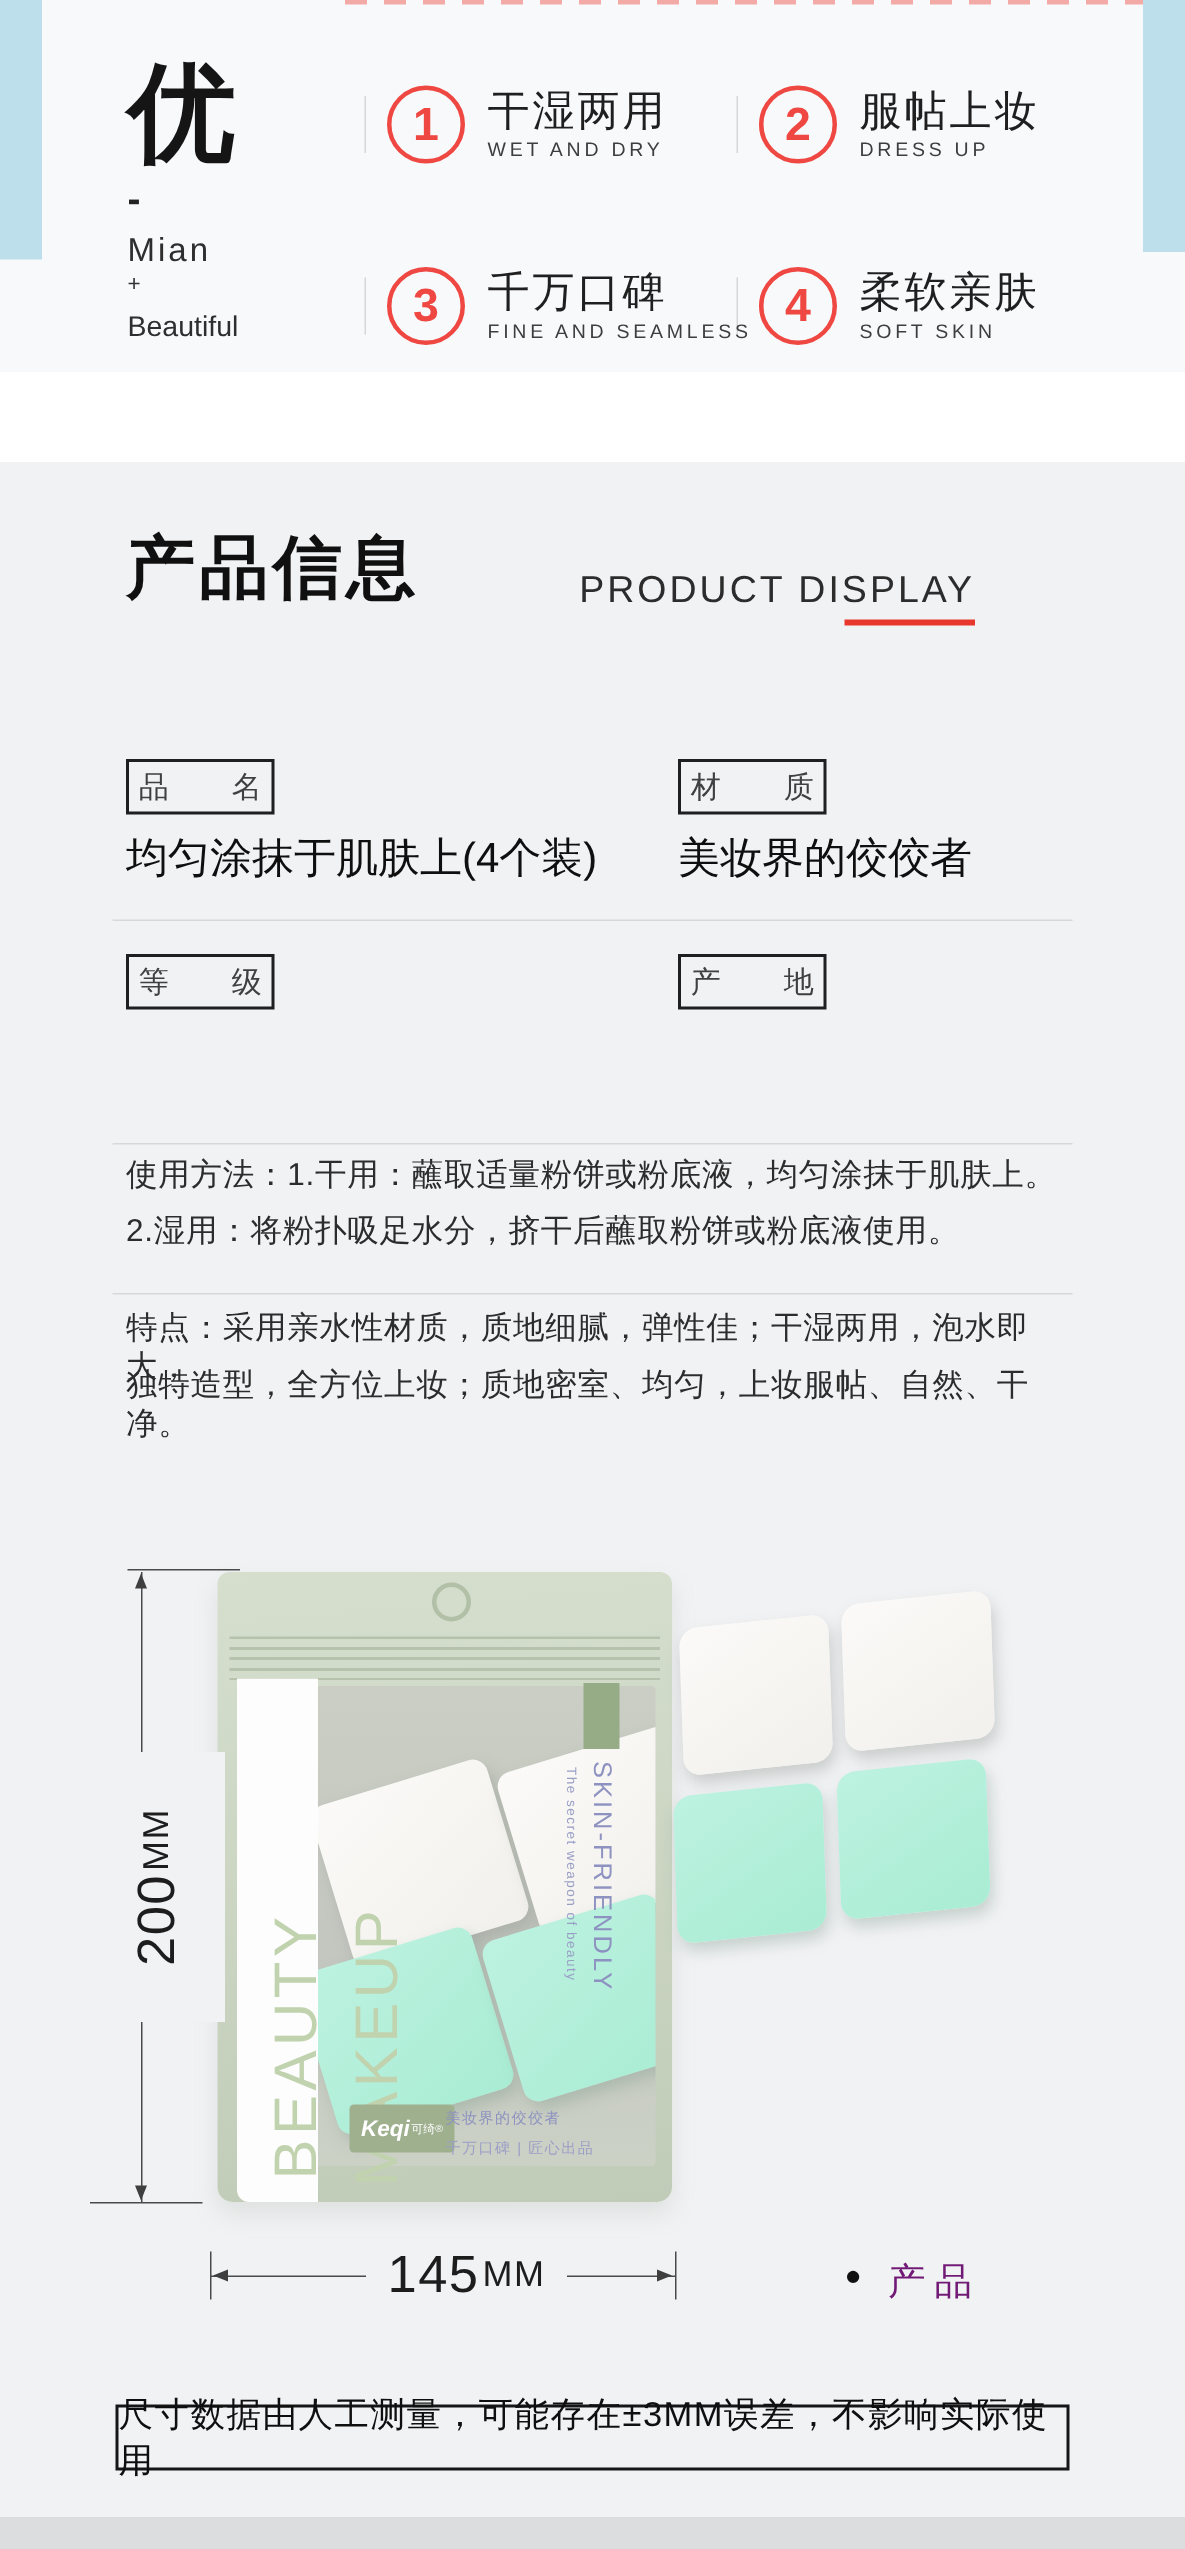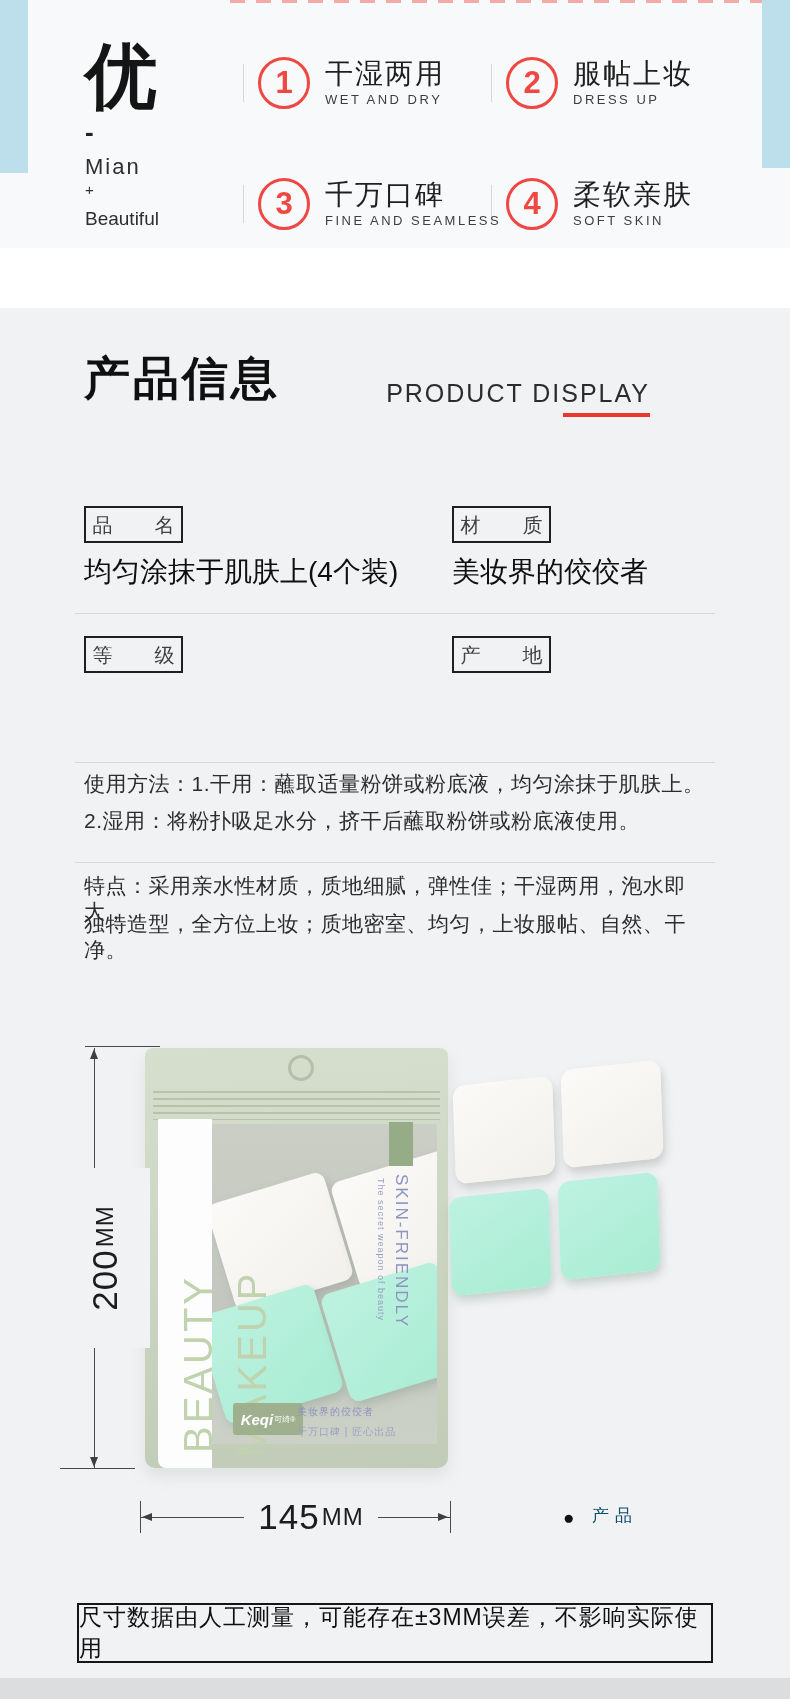--- a/index.html
+++ b/index.html
@@ -102,23 +102,23 @@
   .dim-unit{font-size:24px;letter-spacing:1px;margin-left:2px;}
   .dim-h-line{left:140px;top:1209px;width:310px;height:1px;}
   .tick-left{left:140px;top:1193px;width:1px;height:32px;}
   .tick-right{left:450px;top:1193px;width:1px;height:32px;}
   .arr-left{left:142px;top:1205px;border-top:4px solid transparent;border-bottom:4px solid transparent;border-right:10px solid #3f3f3f;}
   .arr-right{left:438px;top:1205px;border-top:4px solid transparent;border-bottom:4px solid transparent;border-left:10px solid #3f3f3f;}
   .dim-h-label{left:244px;top:1186px;width:134px;height:46px;background:#f1f2f4;
      display:flex;align-items:center;justify-content:center;color:#1d1d1d;}
 
   .legend-bullet{left:563px;top:1199px;font-size:19px;color:#111;}
-  .legend-label{left:592px;top:1196px;font-size:17px;color:#0c4a6e;letter-spacing:6px;}
-
-  .disclaimer{left:77px;top:1295px;width:636px;height:60px;border:2px solid #161616;box-sizing:border-box;
+  .legend-label{left:592px;top:1196px;font-size:25px;color:#701a75;letter-spacing:6px;}
+
+  .disclaimer{left:77px;top:1295px;width:636px;height:44px;border:2px solid #161616;box-sizing:border-box;
      display:flex;align-items:center;justify-content:center;font-size:23px;color:#0f0f0f;letter-spacing:1px;}
 
   .bottom-strip{left:0;top:1678px;width:790px;height:21px;background:#dcddde;}
 </style>
 </head>
 <body>
 
 <div class="canvas">
 
   <div class="abs hero">

